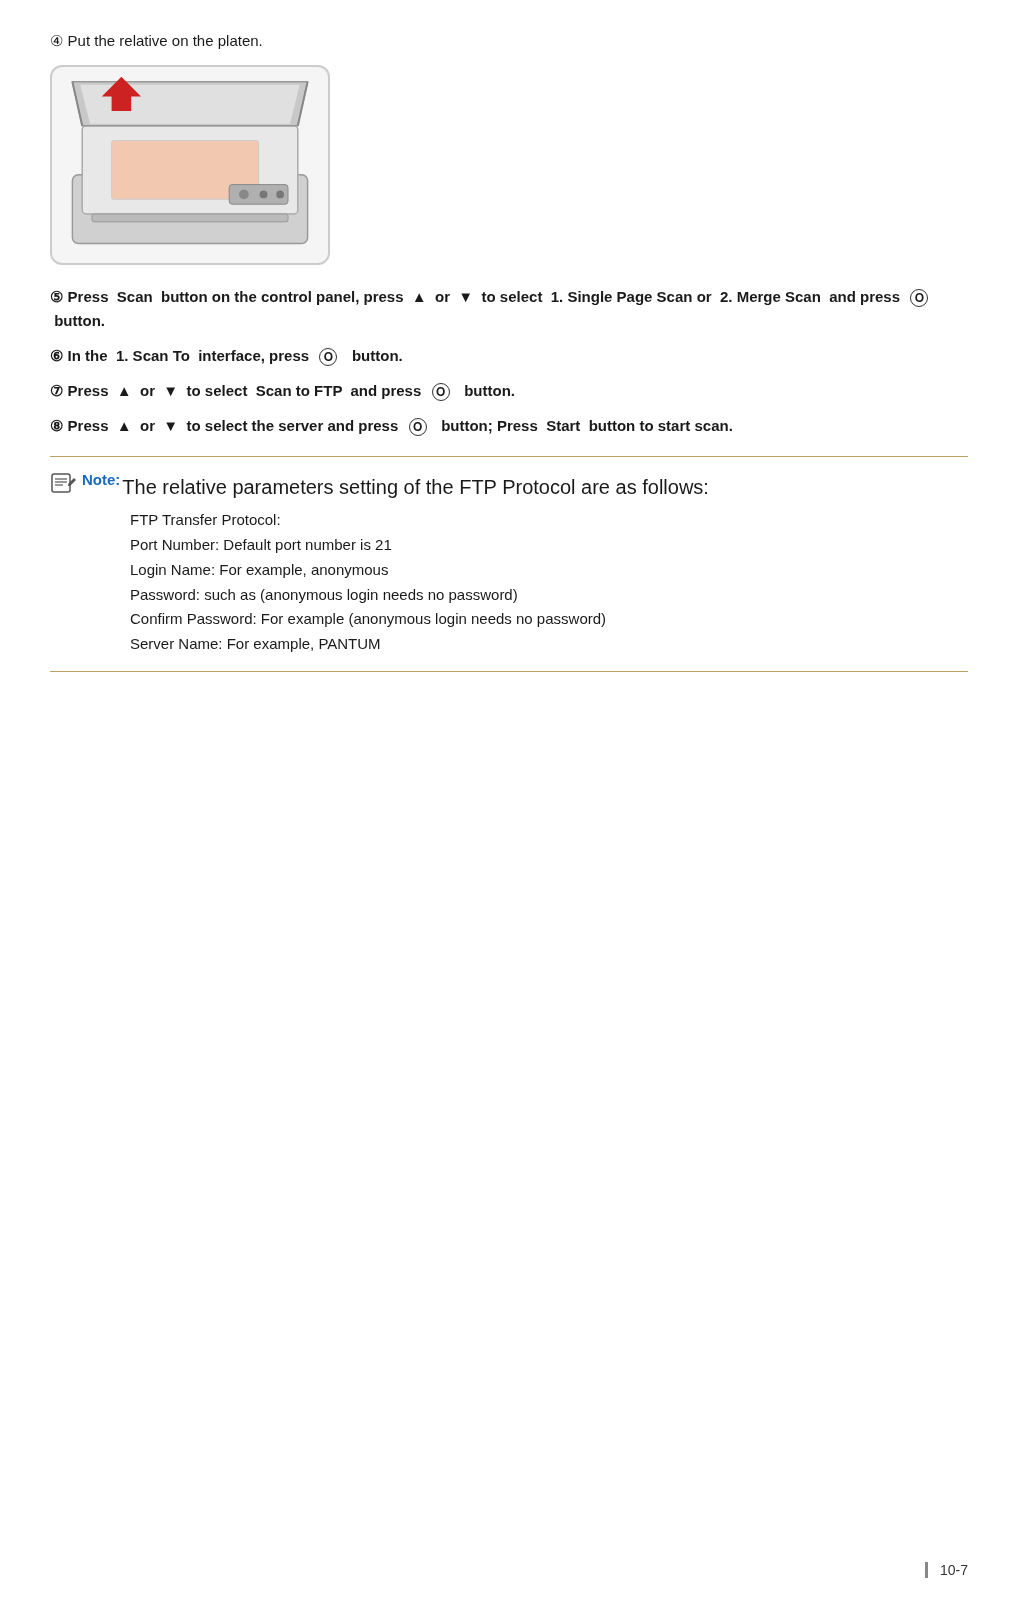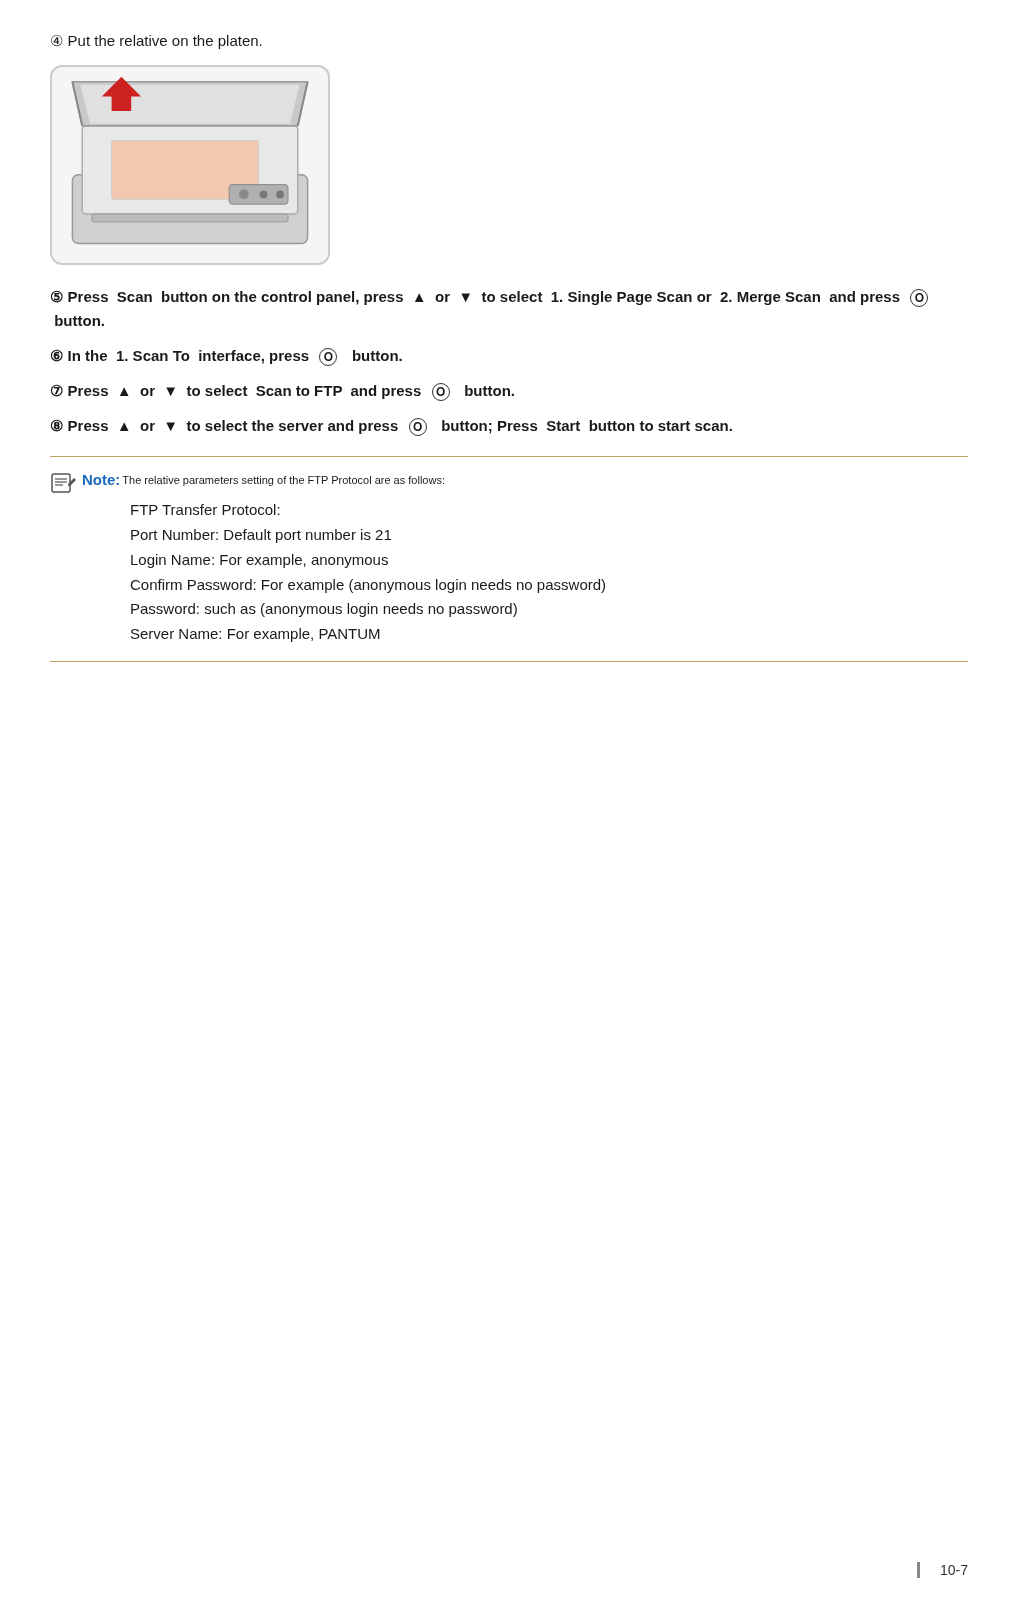--- a/index.html
+++ b/index.html
@@ -74,21 +74,21 @@
 
     .note-label {
       color: #1a6abf;
       font-weight: bold;
       font-size: 15px;
       margin-right: 2px;
       white-space: nowrap;
     }
 
     .note-content {
-      font-size: 11px;
+      font-size: 20px;
       line-height: 1.65;
       flex: 1;
     }
 
     .note-list {
       margin-left: 80px;
       margin-top: 2px;
     }
 
     .note-list-item {
@@ -96,21 +96,21 @@
       line-height: 1.65;
     }
 
     .page-number {
       position: absolute;
       bottom: 28px;
       right: 50px;
       font-size: 14px;
       color: #333;
       border-left: 3px solid #888;
-      padding-left: 20px;
+      padding-left: 12px;
     }
 
     .btn-circle {
       display: inline-block;
       width: 18px;
       height: 18px;
       border: 1.5px solid #333;
       border-radius: 50%;
       text-align: center;
       line-height: 16px;
@@ -190,20 +190,20 @@
     <polygon points="20,14 18,12 18,14" fill="#555"></polygon>
   </svg>
   <span class="note-label">Note:</span>
   <span class="note-content">The relative parameters setting of the FTP Protocol are as follows:</span>
 </div>
 
 <div class="note-list">
   <p class="note-list-item">FTP Transfer Protocol:</p>
   <p class="note-list-item">Port Number: Default port number is 21</p>
   <p class="note-list-item">Login Name: For example, anonymous</p>
+  <p class="note-list-item">Password: such as (anonymous login needs no password)</p>
   <p class="note-list-item">Confirm Password: For example (anonymous login needs no password)</p>
-  <p class="note-list-item">Password: such as (anonymous login needs no password)</p>
   <p class="note-list-item">Server Name: For example, PANTUM</p>
 </div>
 
 <hr class="divider" style="margin-top: 14px;">
 
 <div class="page-number">10-7</div>
 
 </body></html>

